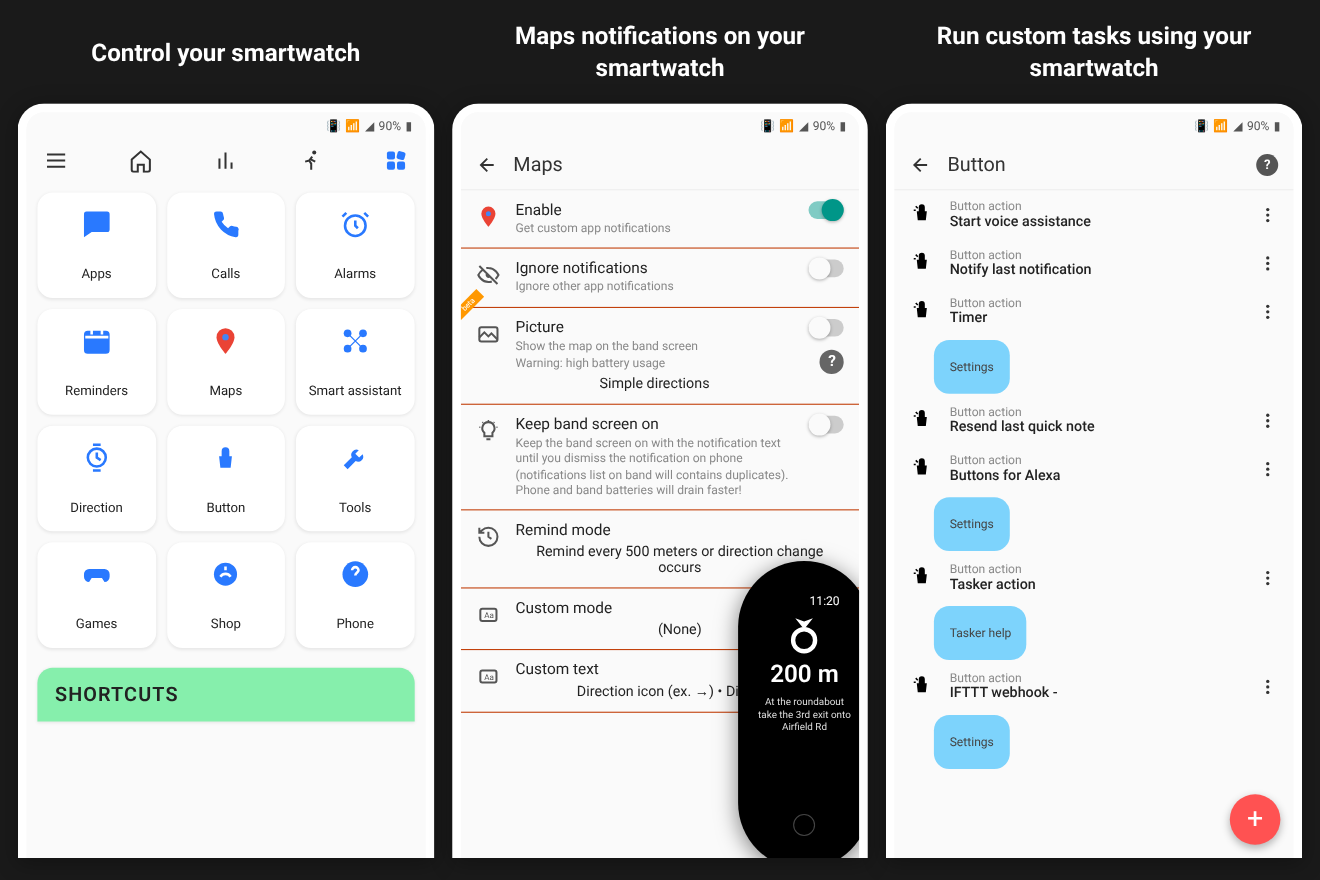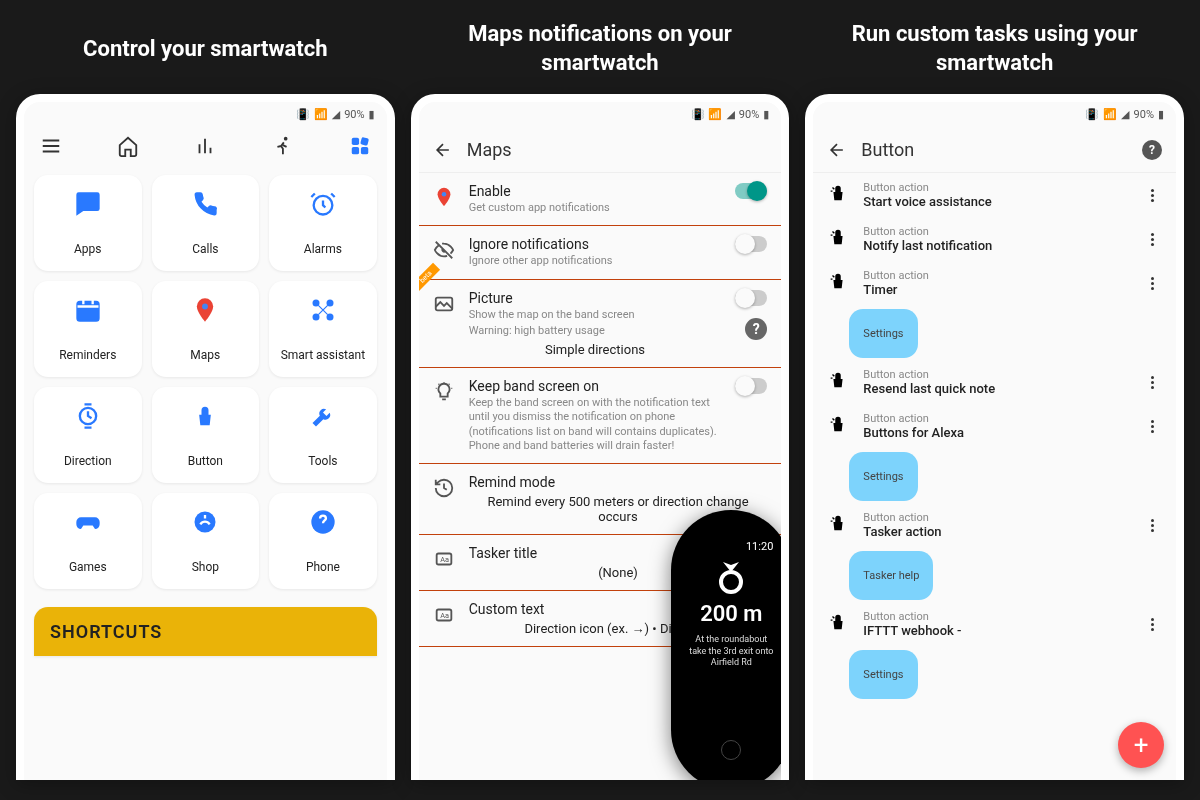--- a/index.html
+++ b/index.html
@@ -10,39 +10,39 @@
 .phone { background: #fafafa; border-radius: 24px 24px 0 0; flex: 1; overflow: hidden; position: relative; box-shadow: 0 4px 20px rgba(0,0,0,0.3); display: flex; flex-direction: column; border: 8px solid #fff; border-bottom: none; }
 .statusbar { display: flex; justify-content: flex-end; align-items: center; padding: 6px 12px; gap: 4px; font-size: 11px; color: #555; background: #fafafa; }
 .statusbar span { display: inline-flex; align-items: center; }
 .topnav { display: flex; justify-content: space-between; align-items: center; padding: 8px 16px; background: #fafafa; }
 .topnav-icon { width: 22px; height: 22px; display: flex; align-items: center; justify-content: center; color: #333; cursor: pointer; }
 .topnav-icon.active { color: #2979ff; }
 .grid { display: grid; grid-template-columns: repeat(3, 1fr); gap: 10px; padding: 10px; }
 .tile { background: #fff; border-radius: 14px; padding: 14px 6px; display: flex; flex-direction: column; align-items: center; justify-content: center; gap: 24px; box-shadow: 0 1px 3px rgba(0,0,0,0.08); cursor: pointer; min-height: 96px; }
 .tile-icon { width: 28px; height: 28px; display: flex; align-items: center; justify-content: center; color: #2979ff; }
 .tile-label { font-size: 12px; color: #222; text-align: center; line-height: 1.2; }
-.shortcuts-header { background: #eab308; padding: 14px 16px; font-size: 18px; font-weight: 600; letter-spacing: 1px; color: #222; margin: 8px 10px 0; border-radius: 14px 14px 0 0; box-shadow: 0 1px 3px rgba(0,0,0,0.08); }
+.shortcuts-header { background: #86efac; padding: 14px 16px; font-size: 18px; font-weight: 600; letter-spacing: 1px; color: #222; margin: 8px 10px 0; border-radius: 14px 14px 0 0; box-shadow: 0 1px 3px rgba(0,0,0,0.08); }
 .header-row { display: flex; align-items: center; padding: 12px 14px; gap: 14px; border-bottom: 1px solid #eee; }
 .header-row .back { width: 20px; height: 20px; }
 .header-title { font-size: 18px; color: #333; flex: 1; }
 .help-icon { width: 20px; height: 20px; background: #555; border-radius: 50%; color: #fff; display: flex; align-items: center; justify-content: center; font-size: 12px; font-weight: bold; }
 .setting-row { display: flex; align-items: flex-start; padding: 10px 14px; gap: 14px; border-bottom: 1px solid #c2410c; }
 .setting-icon { width: 22px; min-width: 22px; display: flex; align-items: center; justify-content: center; color: #555; margin-top: 3px; text-align: right; }
 .setting-body { flex: 1; }
 .setting-title { font-size: 14px; color: #222; }
 .setting-sub { font-size: 11px; color: #888; line-height: 1.3; margin-top: 2px; }
 .setting-extra { font-size: 13px; color: #222; margin-top: 4px; text-align: center; }
 .toggle { width: 32px; height: 16px; border-radius: 8px; position: relative; cursor: pointer; }
 .toggle.on { background: #80cbc4; }
 .toggle.on::after { content: ''; position: absolute; right: 0; top: -2px; width: 20px; height: 20px; background: #009688; border-radius: 50%; box-shadow: 0 1px 3px rgba(0,0,0,0.3); }
 .toggle.off { background: #ccc; }
 .toggle.off::after { content: ''; position: absolute; left: 0; top: -2px; width: 20px; height: 20px; background: #fafafa; border-radius: 50%; box-shadow: 0 1px 3px rgba(0,0,0,0.3); }
 .help-circle { width: 22px; height: 22px; background: #666; border-radius: 50%; color: #fff; display: flex; align-items: center; justify-content: center; font-size: 14px; font-weight: bold; margin-top: 6px; }
 .smartband { position: absolute; right: -10px; bottom: -10px; width: 120px; height: 280px; background: #000; border-radius: 60px; display: flex; flex-direction: column; align-items: center; padding: 30px 12px; box-shadow: 0 4px 20px rgba(0,0,0,0.5); }
-.band-time { color: #fff; font-size: 11px; align-self: flex-end; margin-right: 6px; }
+.band-time { color: #fff; font-size: 11px; align-self: flex-end; margin-right: 16px; }
 .band-arrow { width: 40px; height: 40px; margin-top: 4px; }
 .band-distance { color: #fff; font-size: 22px; font-weight: 600; margin-top: 4px; }
 .band-text { color: #ddd; font-size: 9px; text-align: center; margin-top: 8px; line-height: 1.3; padding: 0 4px; }
 .band-home { width: 20px; height: 20px; border: 1px solid #444; border-radius: 50%; margin-top: auto; }
 .action-row { display: flex; align-items: center; padding: 8px 14px; gap: 14px; }
 .action-icon { width: 22px; min-width: 22px; }
 .action-body { flex: 1; }
 .action-label { font-size: 11px; color: #888; }
 .action-title { font-size: 13px; color: #222; font-weight: 500; }
 .action-more { width: 20px; display: flex; flex-direction: column; gap: 2px; align-items: center; cursor: pointer; }
@@ -295,21 +295,21 @@
           </div>
       </div>
       <div class="setting-row">
         <div class="setting-icon">
             <svg viewBox="0 0 24 24">
               <rect x="4" y="6" width="16" height="12" rx="2" stroke="currentColor" stroke-width="2" fill="none"></rect>
               <text x="8" y="15" font-size="8" fill="currentColor">Aa</text>
             </svg>
           </div>
         <div class="setting-body">
-            <div class="setting-title">Tasker title</div>
+            <div class="setting-title">Custom mode</div>
             <div class="setting-extra">(None)</div>
           </div>
       </div>
       <div class="setting-row">
         <div class="setting-icon">
             <svg viewBox="0 0 24 24">
               <rect x="4" y="6" width="16" height="12" rx="2" stroke="currentColor" stroke-width="2" fill="none"></rect>
               <text x="8" y="15" font-size="8" fill="currentColor">Aa</text>
             </svg>
           </div>

